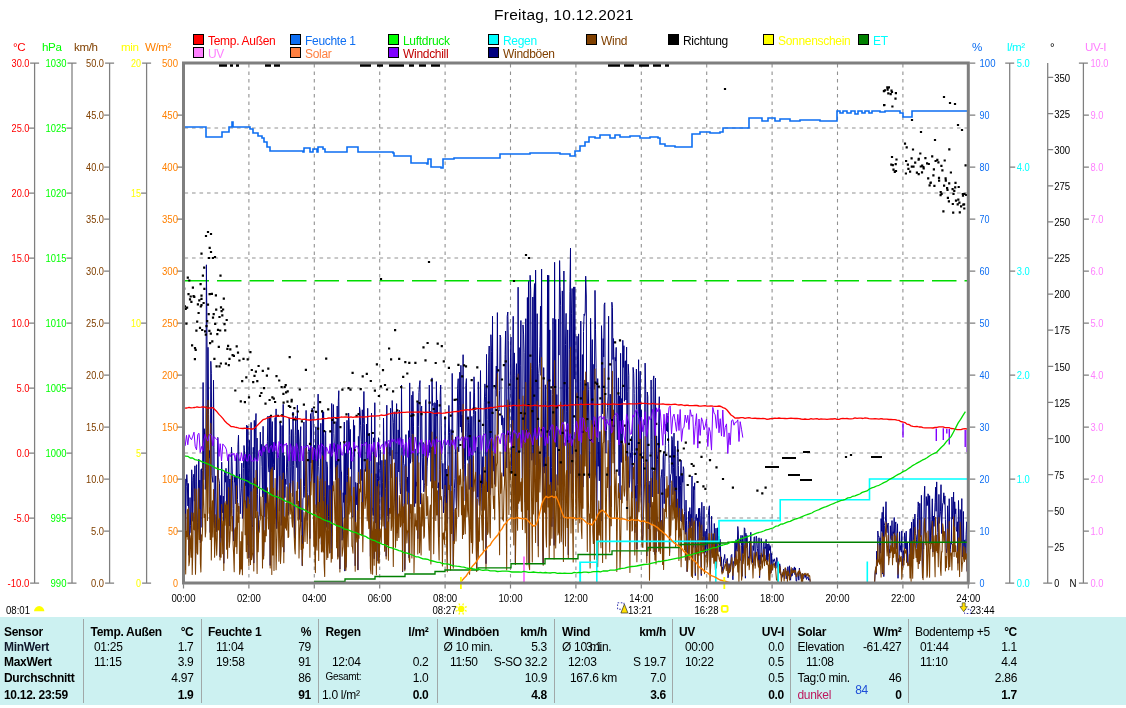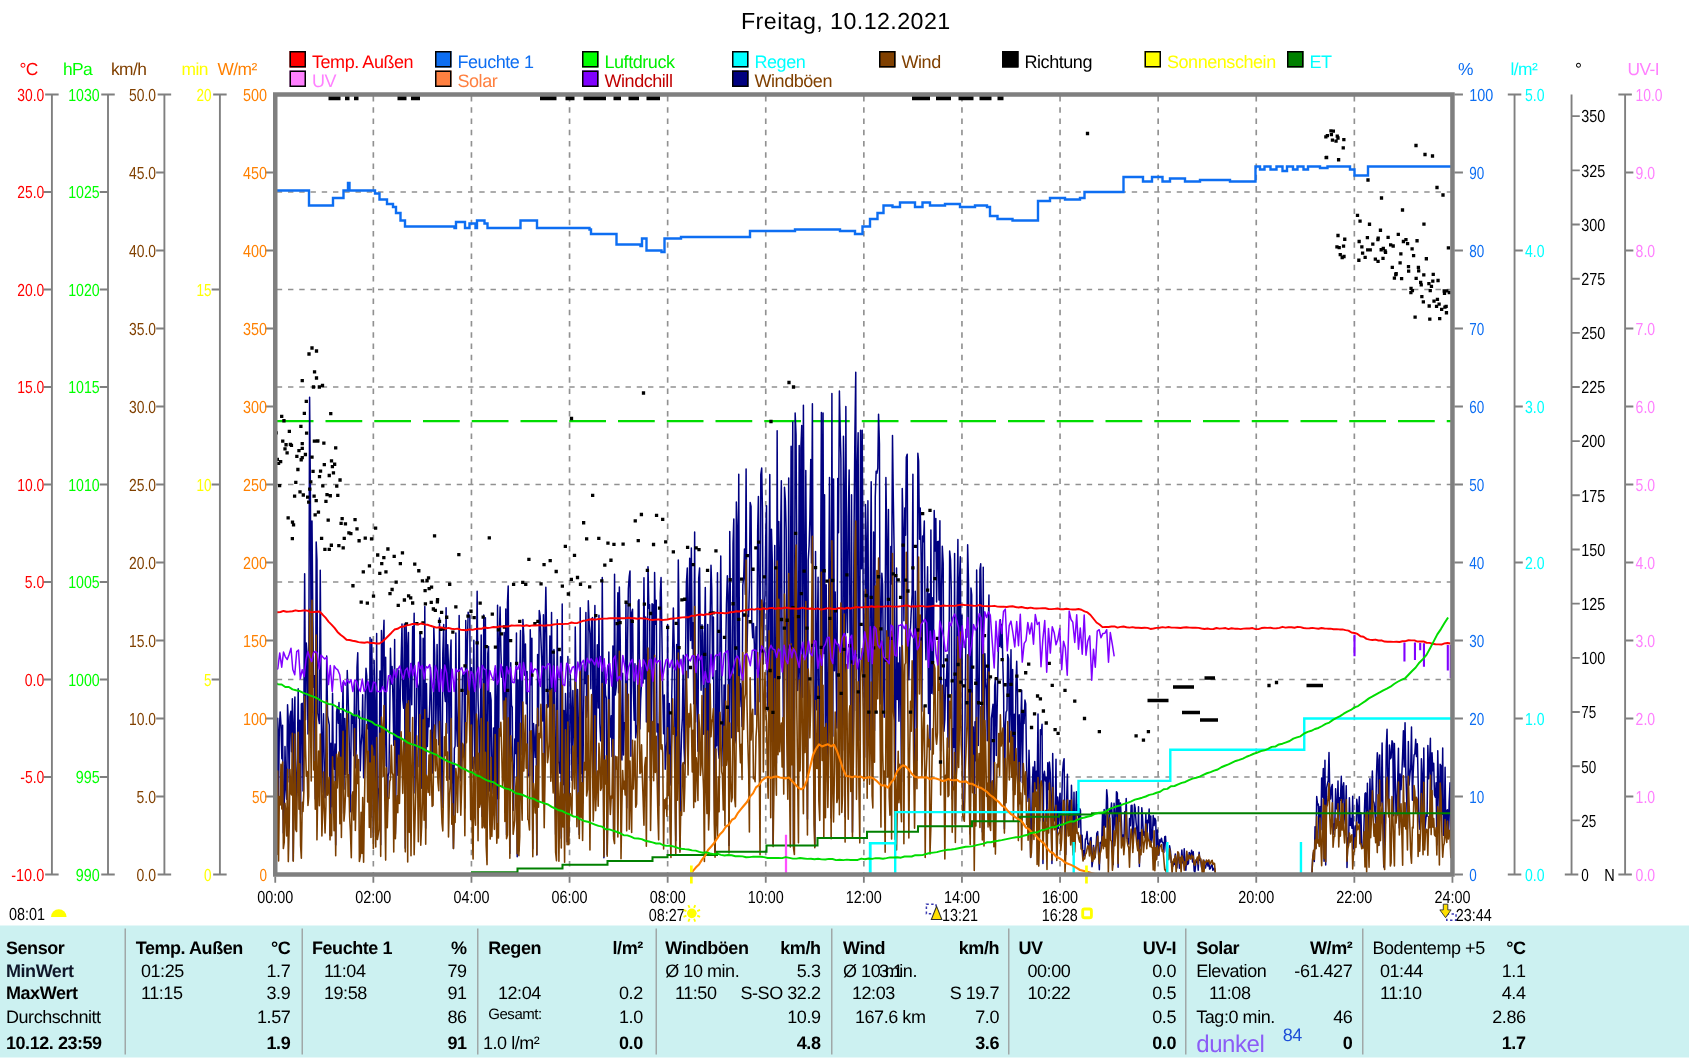--- a/index.html
+++ b/index.html
@@ -194,21 +194,21 @@
 <div class="a" style="left:200.5px;top:619px;width:1px;height:84px;background:#a0a8a8"></div>
 <div class="a" style="left:318.0px;top:619px;width:1px;height:84px;background:#a0a8a8"></div>
 <div class="a" style="left:436.5px;top:619px;width:1px;height:84px;background:#a0a8a8"></div>
 <div class="a" style="left:554.0px;top:619px;width:1px;height:84px;background:#a0a8a8"></div>
 <div class="a" style="left:672.0px;top:619px;width:1px;height:84px;background:#a0a8a8"></div>
 <div class="a" style="left:790.0px;top:619px;width:1px;height:84px;background:#a0a8a8"></div>
 <div class="a" style="left:908.0px;top:619px;width:1px;height:84px;background:#a0a8a8"></div>
 <div class="a" style="left:4.0px;top:624.5px;font-size:12px;letter-spacing:-0.3px;font-weight:bold;color:#000">Sensor</div>
 <div class="a" style="left:4.0px;top:639.5px;font-size:12px;letter-spacing:-0.3px;font-weight:bold;color:#0f172a">MinWert</div>
 <div class="a" style="left:4.0px;top:654.5px;font-size:12px;letter-spacing:-0.3px;font-weight:bold;color:#000">MaxWert</div>
-<div class="a" style="left:4.0px;top:671.0px;font-size:12px;letter-spacing:-0.3px;font-weight:normal;color:#000">Durchschnitt</div>
+<div class="a" style="left:4.0px;top:671.0px;font-size:12px;letter-spacing:-0.3px;font-weight:bold;color:#000">Durchschnitt</div>
 <div class="a" style="left:4.0px;top:687.5px;font-size:12px;letter-spacing:-0.3px;font-weight:bold;color:#000">10.12. 23:59</div>
 <div class="a" style="left:90.5px;top:624.5px;font-size:12px;letter-spacing:-0.3px;font-weight:bold;color:#000">Temp. Außen</div>
 <div class="a" style="left:133.5px;top:624.5px;width:60.0px;text-align:right;font-size:12px;letter-spacing:-0.3px;font-weight:bold;color:#000">°C</div>
 <div class="a" style="left:208.0px;top:624.5px;font-size:12px;letter-spacing:-0.3px;font-weight:bold;color:#000">Feuchte 1</div>
 <div class="a" style="left:251.0px;top:624.5px;width:60.0px;text-align:right;font-size:12px;letter-spacing:-0.3px;font-weight:bold;color:#000">%</div>
 <div class="a" style="left:325.5px;top:624.5px;font-size:12px;letter-spacing:-0.3px;font-weight:bold;color:#000">Regen</div>
 <div class="a" style="left:368.5px;top:624.5px;width:60.0px;text-align:right;font-size:12px;letter-spacing:-0.3px;font-weight:bold;color:#000">l/m²</div>
 <div class="a" style="left:443.5px;top:624.5px;font-size:12px;letter-spacing:-0.3px;font-weight:bold;color:#000">Windböen</div>
 <div class="a" style="left:487.0px;top:624.5px;width:60.0px;text-align:right;font-size:12px;letter-spacing:-0.3px;font-weight:bold;color:#000">km/h</div>
 <div class="a" style="left:562.0px;top:624.5px;font-size:12px;letter-spacing:-0.3px;font-weight:bold;color:#000">Wind</div>
@@ -242,33 +242,33 @@
 <div class="a" style="left:450.0px;top:654.5px;font-size:12px;letter-spacing:-0.3px;color:#000">11:50</div>
 <div class="a" style="left:467.0px;top:654.5px;width:80.0px;text-align:right;font-size:12px;letter-spacing:-0.3px;color:#000">S-SO 32.2</div>
 <div class="a" style="left:568.0px;top:654.5px;font-size:12px;letter-spacing:-0.3px;color:#000">12:03</div>
 <div class="a" style="left:586.0px;top:654.5px;width:80.0px;text-align:right;font-size:12px;letter-spacing:-0.3px;color:#000">S 19.7</div>
 <div class="a" style="left:685.0px;top:654.5px;font-size:12px;letter-spacing:-0.3px;color:#000">10:22</div>
 <div class="a" style="left:704.0px;top:654.5px;width:80.0px;text-align:right;font-size:12px;letter-spacing:-0.3px;color:#000">0.5</div>
 <div class="a" style="left:806.0px;top:654.5px;font-size:12px;letter-spacing:-0.3px;color:#000">11:08</div>
 <div class="a" style="left:821.5px;top:683px;width:80.0px;text-align:center;font-size:12px;letter-spacing:-0.3px;color:#1d4ed8">84</div>
 <div class="a" style="left:920.0px;top:654.5px;font-size:12px;letter-spacing:-0.3px;color:#000">11:10</div>
 <div class="a" style="left:937.0px;top:654.5px;width:80.0px;text-align:right;font-size:12px;letter-spacing:-0.3px;color:#000">4.4</div>
-<div class="a" style="left:113.5px;top:671.0px;width:80.0px;text-align:right;font-size:12px;letter-spacing:-0.3px;color:#000">1.57</div>
+<div class="a" style="left:113.5px;top:671.0px;width:80.0px;text-align:right;font-size:12px;letter-spacing:-0.3px;color:#000">4.97</div>
 <div class="a" style="left:231.0px;top:671.0px;width:80.0px;text-align:right;font-size:12px;letter-spacing:-0.3px;color:#000">86</div>
 <div class="a" style="left:325.5px;top:671.0px;font-size:10px;letter-spacing:-0.3px;color:#000">Gesamt:</div>
 <div class="a" style="left:348.5px;top:671.0px;width:80.0px;text-align:right;font-size:12px;letter-spacing:-0.3px;color:#000">1.0</div>
 <div class="a" style="left:467.0px;top:671.0px;width:80.0px;text-align:right;font-size:12px;letter-spacing:-0.3px;color:#000">10.9</div>
 <div class="a" style="left:570.0px;top:671.0px;font-size:12px;letter-spacing:-0.3px;color:#000">167.6 km</div>
 <div class="a" style="left:586.0px;top:671.0px;width:80.0px;text-align:right;font-size:12px;letter-spacing:-0.3px;color:#000">7.0</div>
 <div class="a" style="left:704.0px;top:671.0px;width:80.0px;text-align:right;font-size:12px;letter-spacing:-0.3px;color:#000">0.5</div>
 <div class="a" style="left:797.5px;top:671.0px;font-size:12px;letter-spacing:-0.3px;color:#000">Tag:0 min.</div>
 <div class="a" style="left:821.5px;top:671.0px;width:80.0px;text-align:right;font-size:12px;letter-spacing:-0.3px;color:#000">46</div>
 <div class="a" style="left:937.0px;top:671.0px;width:80.0px;text-align:right;font-size:12px;letter-spacing:-0.3px;color:#000">2.86</div>
 <div class="a" style="left:322.0px;top:687.5px;font-size:12px;letter-spacing:-0.3px;color:#000">1.0 l/m²</div>
-<div class="a" style="left:797.5px;top:687.5px;font-size:16px;letter-spacing:-0.3px;color:#8b5cf6">dunkel</div>
+<div class="a" style="left:797.5px;top:687.5px;font-size:12px;letter-spacing:-0.3px;color:#be185d">dunkel</div>
 <div class="a" style="left:113.5px;top:687.5px;width:80.0px;text-align:right;font-size:12px;letter-spacing:-0.3px;font-weight:bold;color:#000">1.9</div>
 <div class="a" style="left:231.0px;top:687.5px;width:80.0px;text-align:right;font-size:12px;letter-spacing:-0.3px;font-weight:bold;color:#000">91</div>
 <div class="a" style="left:348.5px;top:687.5px;width:80.0px;text-align:right;font-size:12px;letter-spacing:-0.3px;font-weight:bold;color:#000">0.0</div>
 <div class="a" style="left:467.0px;top:687.5px;width:80.0px;text-align:right;font-size:12px;letter-spacing:-0.3px;font-weight:bold;color:#000">4.8</div>
 <div class="a" style="left:586.0px;top:687.5px;width:80.0px;text-align:right;font-size:12px;letter-spacing:-0.3px;font-weight:bold;color:#000">3.6</div>
 <div class="a" style="left:704.0px;top:687.5px;width:80.0px;text-align:right;font-size:12px;letter-spacing:-0.3px;font-weight:bold;color:#000">0.0</div>
 <div class="a" style="left:821.5px;top:687.5px;width:80.0px;text-align:right;font-size:12px;letter-spacing:-0.3px;font-weight:bold;color:#000">0</div>
 <div class="a" style="left:937.0px;top:687.5px;width:80.0px;text-align:right;font-size:12px;letter-spacing:-0.3px;font-weight:bold;color:#000">1.7</div>
 </div>
 </body></html>

